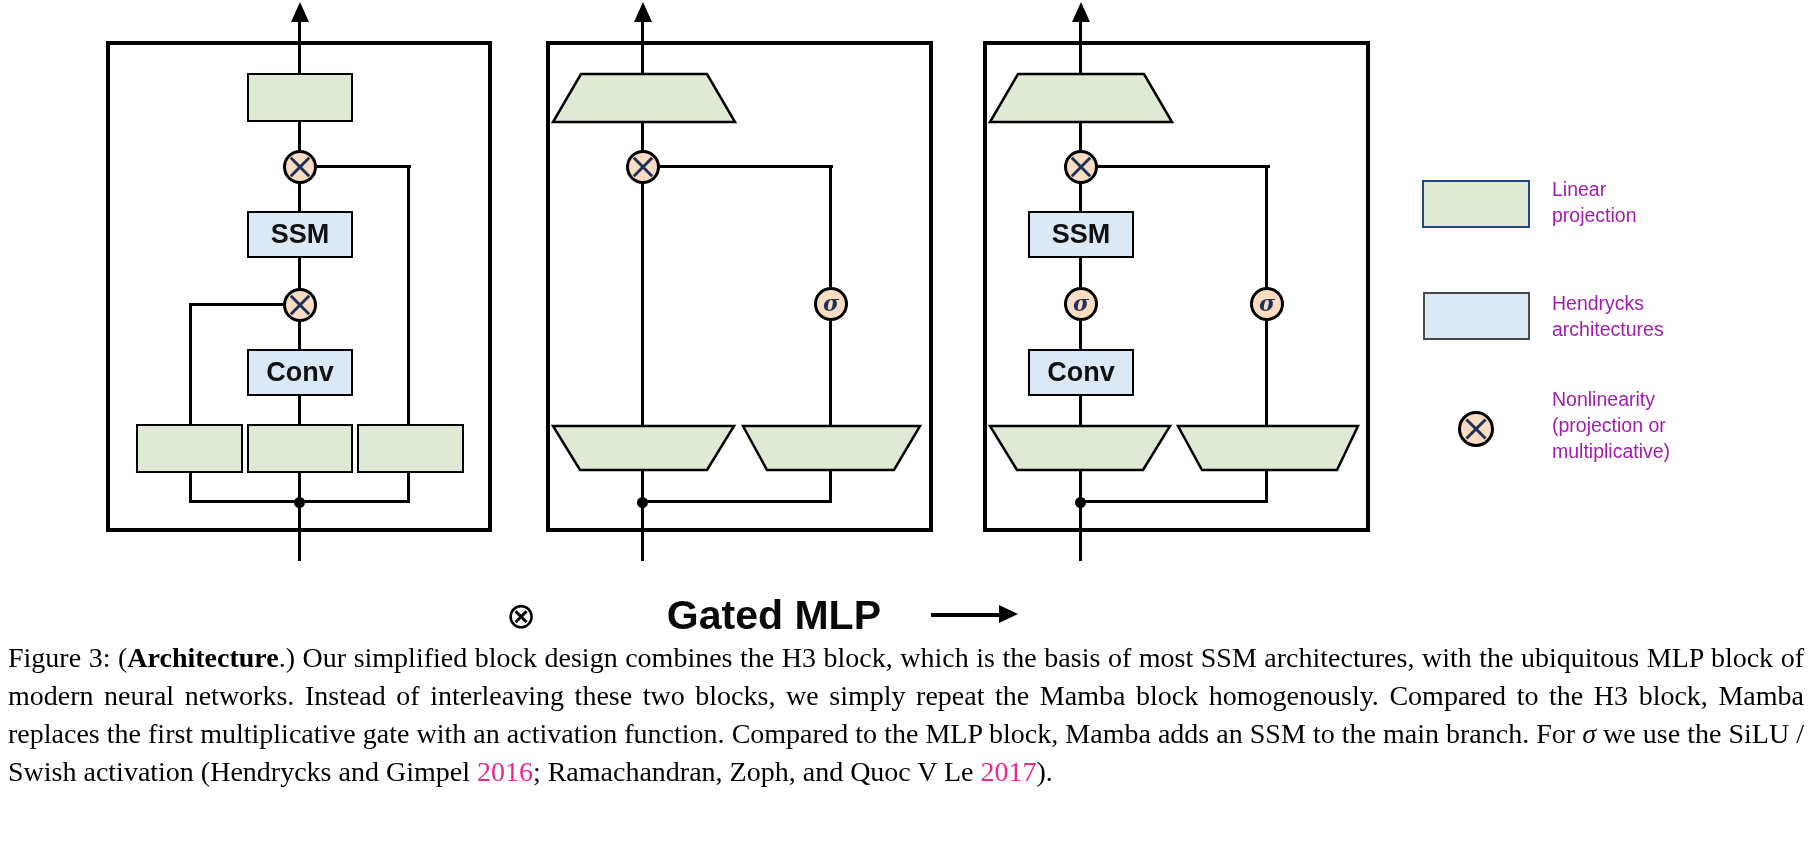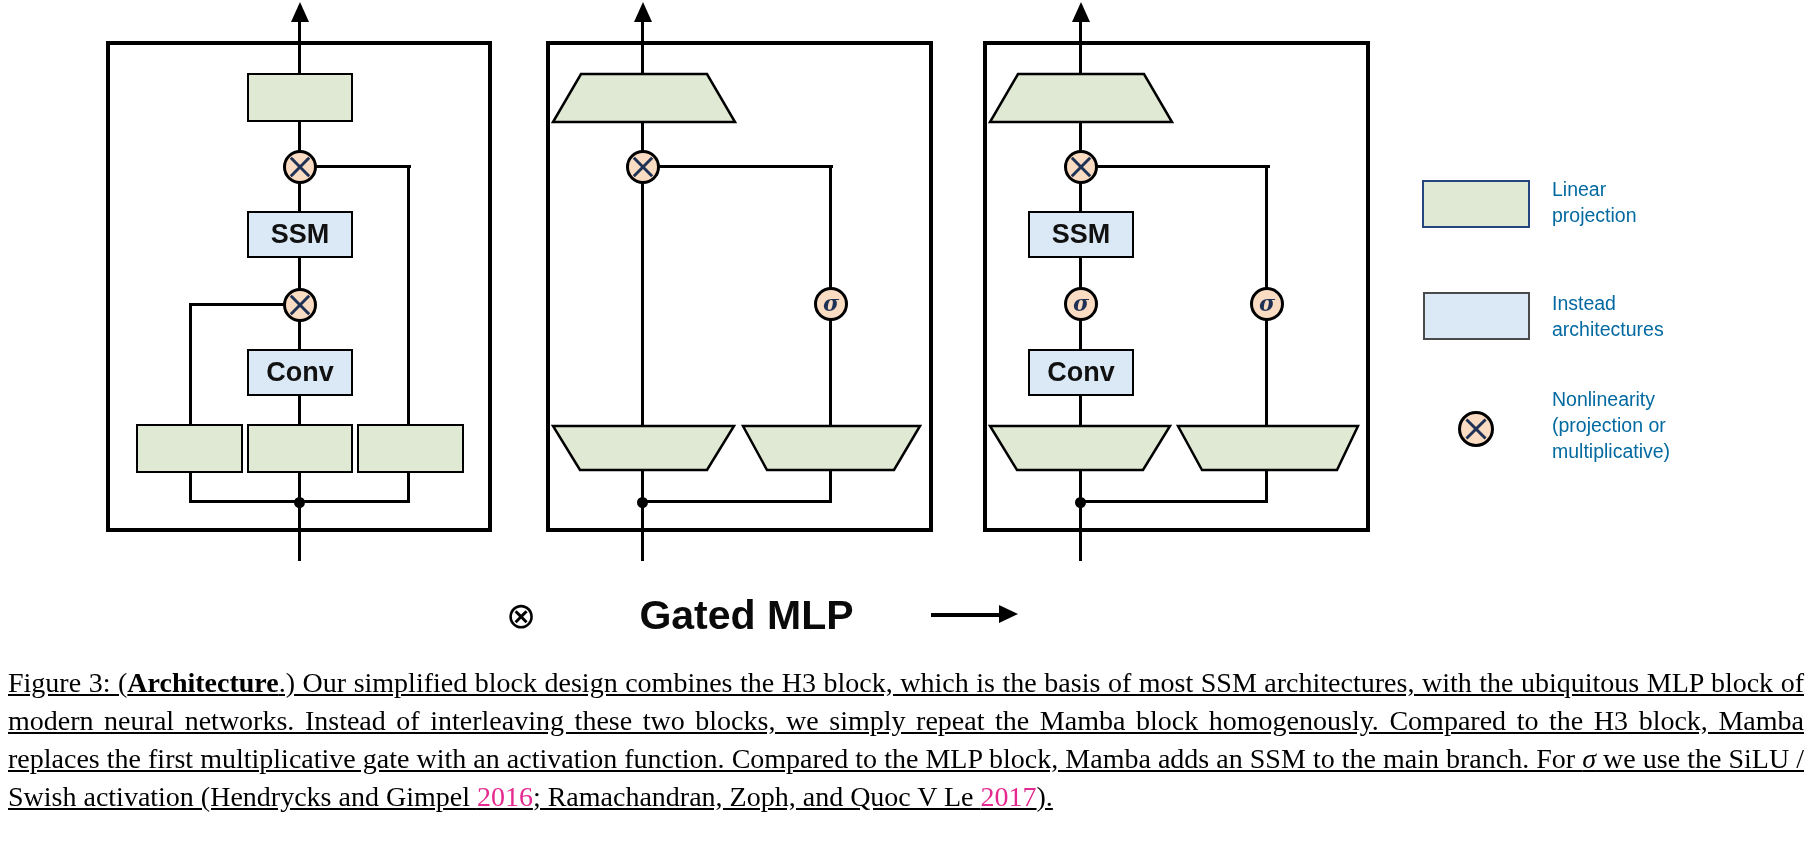--- a/index.html
+++ b/index.html
@@ -41,32 +41,32 @@
 
   
   .leg-green{position:absolute;background:#dfe9d3;border:2px solid #24457e;box-sizing:border-box;}
   .leg-blue{position:absolute;background:#dbe9f6;border:2px solid #4a4a4a;box-sizing:border-box;}
   .leg-circ{position:absolute;width:36px;height:36px;background:#fadcc3;border:3px solid #000;
         border-radius:50%;box-sizing:border-box;}
   .leg-circ::before,.leg-circ::after{content:"";position:absolute;left:50%;top:50%;
         width:27px;height:3px;background:#1f3256;}
   .leg-circ::before{transform:translate(-50%,-50%) rotate(45deg);}
   .leg-circ::after{transform:translate(-50%,-50%) rotate(-45deg);}
-  .legtxt{position:absolute;font-size:19.5px;line-height:26px;color:#0369a1;}
+  .legtxt{position:absolute;font-size:19.5px;line-height:26px;color:#a21caf;}
 
   
   .blab{position:absolute;top:590px;height:50px;line-height:50px;text-align:center;
         font-weight:bold;font-size:41px;color:#0a0a0a;}
   .opsym{position:absolute;top:592px;height:50px;line-height:48px;text-align:center;
         font-family:"DejaVu Sans",sans-serif;font-weight:normal;font-size:36px;color:#000;}
 
   
-  .cap{position:absolute;left:8px;top:664px;width:1796px;
+  .cap{position:absolute;left:8px;top:639px;width:1796px;
        font-family:"Liberation Serif",serif;font-size:28px;line-height:38px;color:#000;
-       text-align:justify;text-decoration:underline;}
+       text-align:justify;}
   .cap-normal{}
   .cap-bold{font-weight:bold;}
   .cap-italic{font-style:italic;}
   .cap-link{color:#e6298f;}
 </style>
 </head>
 <body>
 
 <div class="canvas">
 
@@ -189,34 +189,34 @@
 
   <div>
     <div class="leg-green" style="left:1422px;top:180px;width:108px;height:48px;"></div>
     <div class="legtxt" style="left:1552px;top:176px;">
       <div>Linear</div>
       <div>projection</div>
     </div>
 
     <div class="leg-blue" style="left:1423px;top:292px;width:107px;height:48px;"></div>
     <div class="legtxt" style="left:1552px;top:290px;">
-      <div>Instead</div>
+      <div>Hendrycks</div>
       <div>architectures</div>
     </div>
 
     <div class="leg-circ" style="left:1458px;top:411px;"></div>
     <div class="legtxt" style="left:1552px;top:386px;">
       <div>Nonlinearity</div>
       <div>(projection or</div>
       <div>multiplicative)</div>
     </div>
   </div>
 
   <div class="opsym" style="left:471px;width:100px;">⊗</div>
-  <div class="blab" style="left:594px;width:305px;">Gated MLP</div>
+  <div class="blab" style="left:576px;width:305px;text-align:right;">Gated MLP</div>
 
   <div>
     <div class="hl" style="left:931px;top:613px;width:72px;height:3.5px;"></div>
     <div style="position:absolute;left:999px;top:605px;width:0;height:0;
                 border-top:9px solid transparent;border-bottom:9px solid transparent;
                 border-left:19px solid #000;"></div>
   </div>
 
 
   <div class="cap"><span class="cap-normal">Figure 3: (</span><span class="cap-bold">Architecture</span><span class="cap-normal">.) Our simplified block design combines the H3 block, which is the basis of most SSM architectures, with the ubiquitous MLP block of modern neural networks. Instead of interleaving these two blocks, we simply repeat the Mamba block homogenously. Compared to the H3 block, Mamba replaces the first multiplicative gate with an activation function. Compared to the MLP block, Mamba adds an SSM to the main branch. For </span><span class="cap-italic">σ</span><span class="cap-normal"> we use the SiLU / Swish activation (Hendrycks and Gimpel </span><span class="cap-link">2016</span><span class="cap-normal">; Ramachandran, Zoph, and Quoc V Le </span><span class="cap-link">2017</span><span class="cap-normal">).</span></div>

